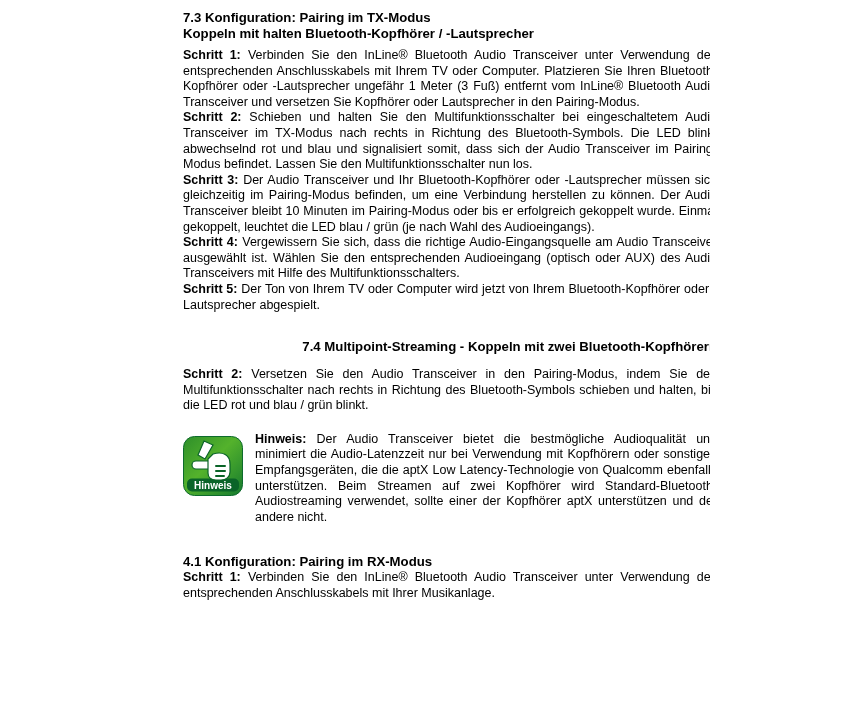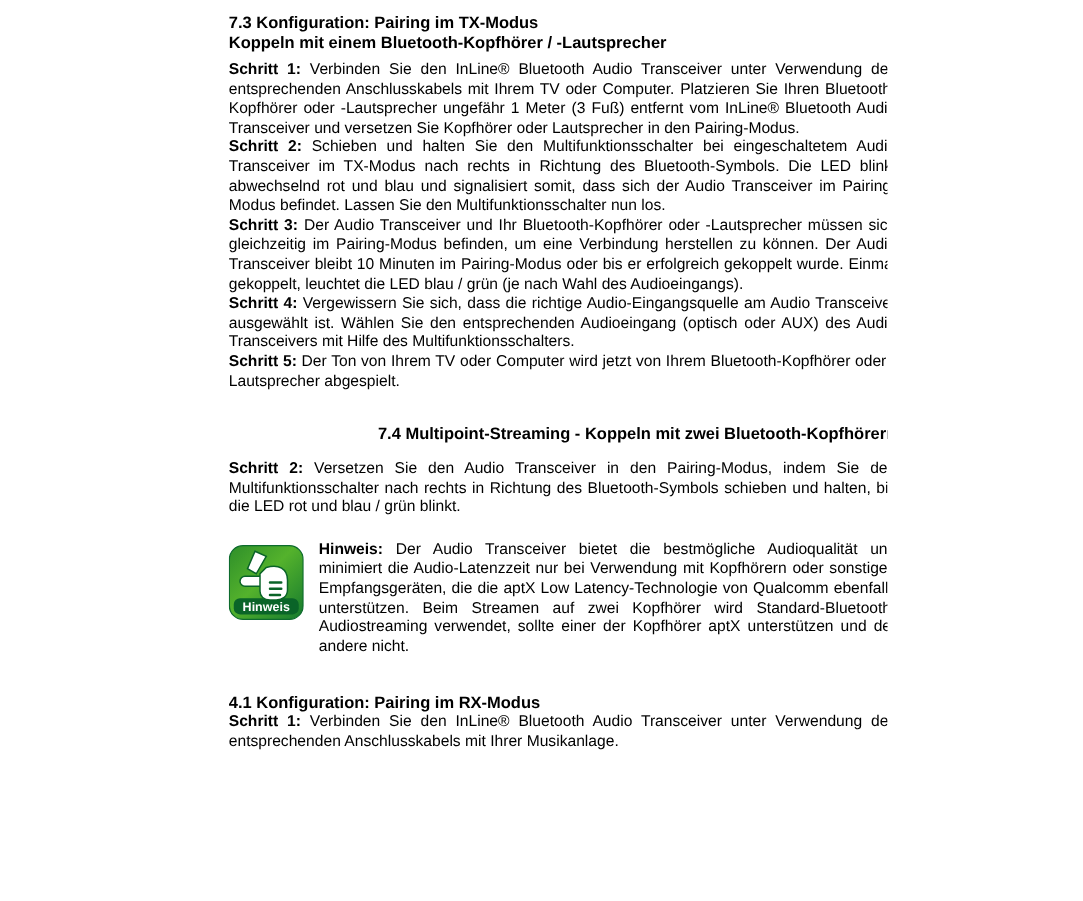--- a/index.html
+++ b/index.html
@@ -70,21 +70,21 @@
   }
 </style>
 </head>
 <body>
 
 <div class="page">
   <div class="col">
 
     <h2 class="h h73">
       <span class="hl">7.3 Konfiguration: Pairing im TX-Modus</span>
-      <span class="hl">Koppeln mit einem Bluetooth-Kopfhörer / -Lautsprecher</span>
+      <span class="hl">Koppeln mit halten Bluetooth-Kopfhörer / -Lautsprecher</span>
     </h2>
 
     <div class="steps steps73">
       <p class="step"><strong>Schritt 1:</strong> <span>Verbinden Sie den InLine® Bluetooth Audio Transceiver unter Verwendung des entsprechenden Anschlusskabels mit Ihrem TV oder Computer. Platzieren Sie Ihren Bluetooth-Kopfhörer oder -Lautsprecher ungefähr 1 Meter (3 Fuß) entfernt vom InLine® Bluetooth Audio Transceiver und versetzen Sie Kopfhörer oder Lautsprecher in den Pairing-Modus.</span></p>
       <p class="step"><strong>Schritt 2:</strong> <span>Schieben und halten Sie den Multifunktionsschalter bei eingeschaltetem Audio Transceiver im TX-Modus nach rechts in Richtung des Bluetooth-Symbols. Die LED blinkt abwechselnd rot und blau und signalisiert somit, dass sich der Audio Transceiver im Pairing-Modus befindet. Lassen Sie den Multifunktionsschalter nun los.</span></p>
       <p class="step"><strong>Schritt 3:</strong> <span>Der Audio Transceiver und Ihr Bluetooth-Kopfhörer oder -Lautsprecher müssen sich gleichzeitig im Pairing-Modus befinden, um eine Verbindung herstellen zu können. Der Audio Transceiver bleibt 10 Minuten im Pairing-Modus oder bis er erfolgreich gekoppelt wurde. Einmal gekoppelt, leuchtet die LED blau / grün (je nach Wahl des Audioeingangs).</span></p>
       <p class="step"><strong>Schritt 4:</strong> <span>Vergewissern Sie sich, dass die richtige Audio-Eingangsquelle am Audio Transceiver ausgewählt ist. Wählen Sie den entsprechenden Audioeingang (optisch oder AUX) des Audio Transceivers mit Hilfe des Multifunktionsschalters.</span></p>
       <p class="step"><strong>Schritt 5:</strong> <span>Der Ton von Ihrem TV oder Computer wird jetzt von Ihrem Bluetooth-Kopfhörer oder -Lautsprecher abgespielt.</span></p>
     </div>
 

